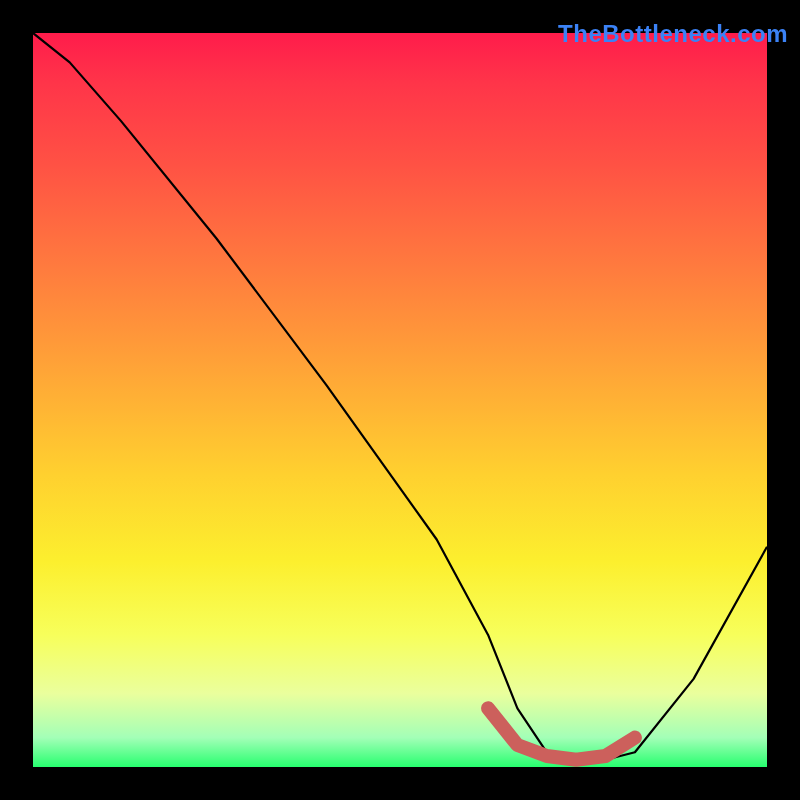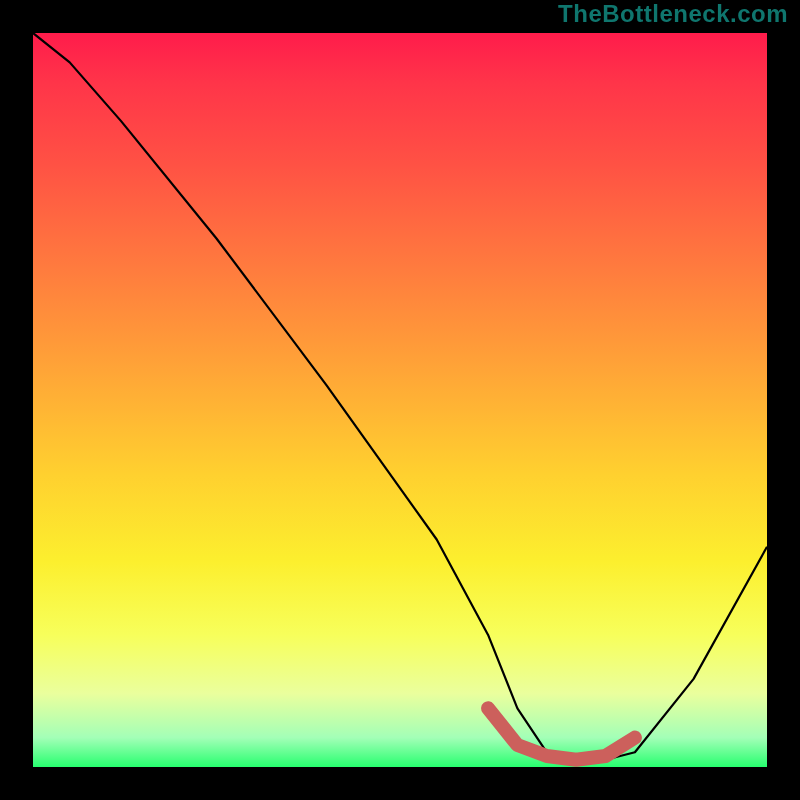--- a/index.html
+++ b/index.html
@@ -5,23 +5,23 @@
   * { margin: 0; padding: 0; box-sizing: border-box; }
   html, body { width: 800px; height: 800px; background: #000; overflow: hidden; }
   .frame {
     position: relative;
     width: 800px;
     height: 800px;
     background: #000;
   }
   .watermark {
     position: absolute;
-    top: 0;
+    top: 20px;
     right: 12px;
-    color: #0f766e;
+    color: #3b82f6;
     font-family: Arial, Helvetica, sans-serif;
     font-size: 24px;
     font-weight: bold;
     letter-spacing: 0.5px;
     z-index: 5;
   }
   .plot {
     position: absolute;
     left: 33px;
     top: 33px;

